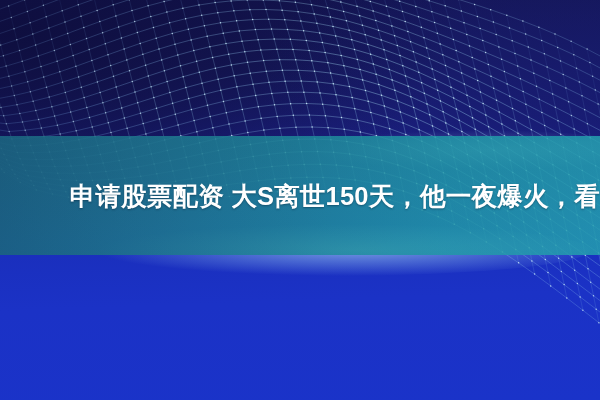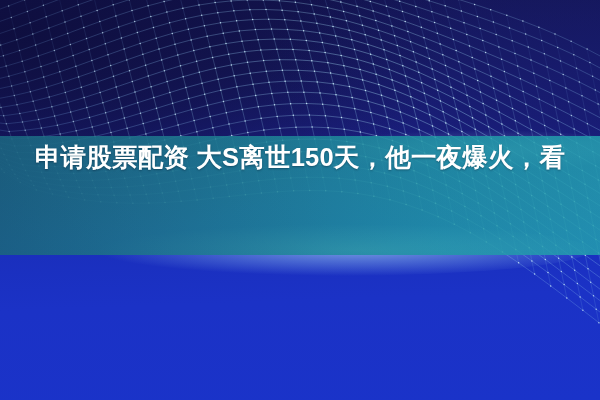--- a/index.html
+++ b/index.html
@@ -81,21 +81,22 @@
   }
 
   
   .headline {
     position: absolute;
     left: 0;
     right: 0;
     top: 136px;
     height: 119px;
     display: flex;
-    align-items: flex-start;
+    flex-direction: column;
+    align-items: flex-end;
     justify-content: center;
     text-align: center;
     padding: 0 0;
     box-sizing: border-box;
   }
   .headline-line {
     color: #ffffff;
     font-size: 25.5px;
     line-height: 42px;
     font-weight: 700;

